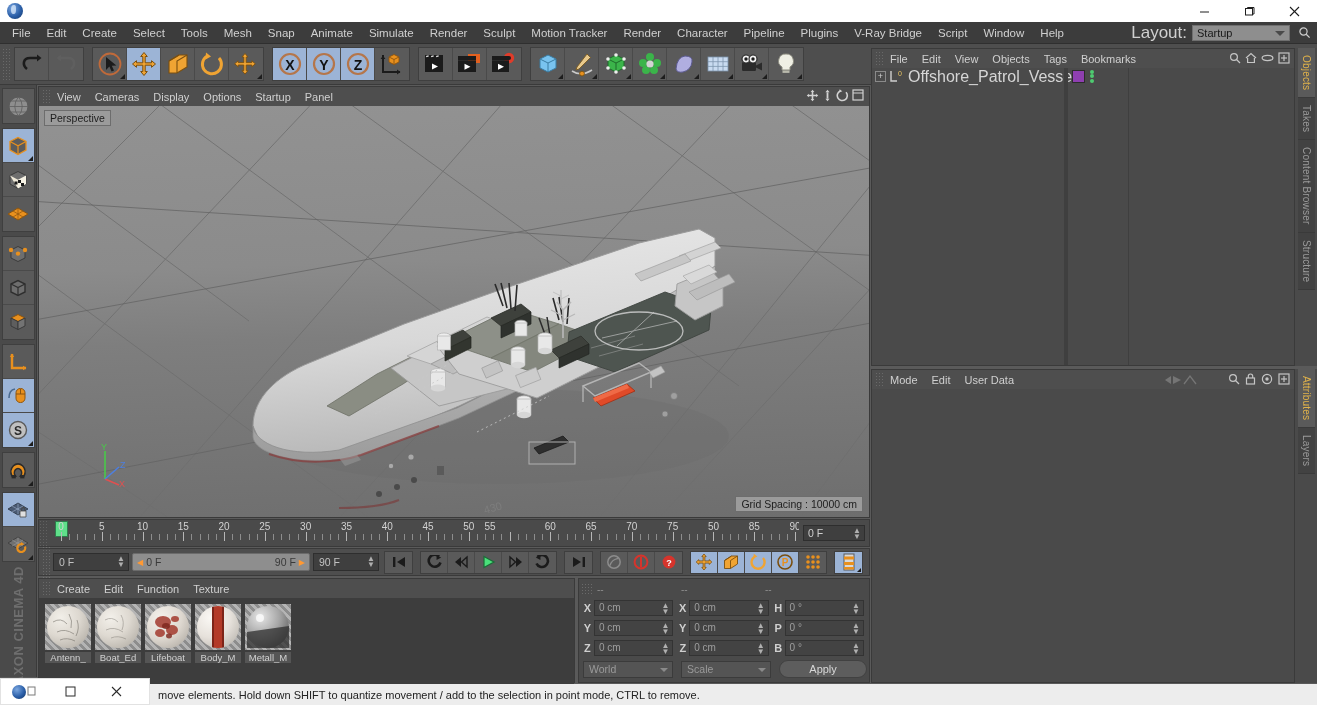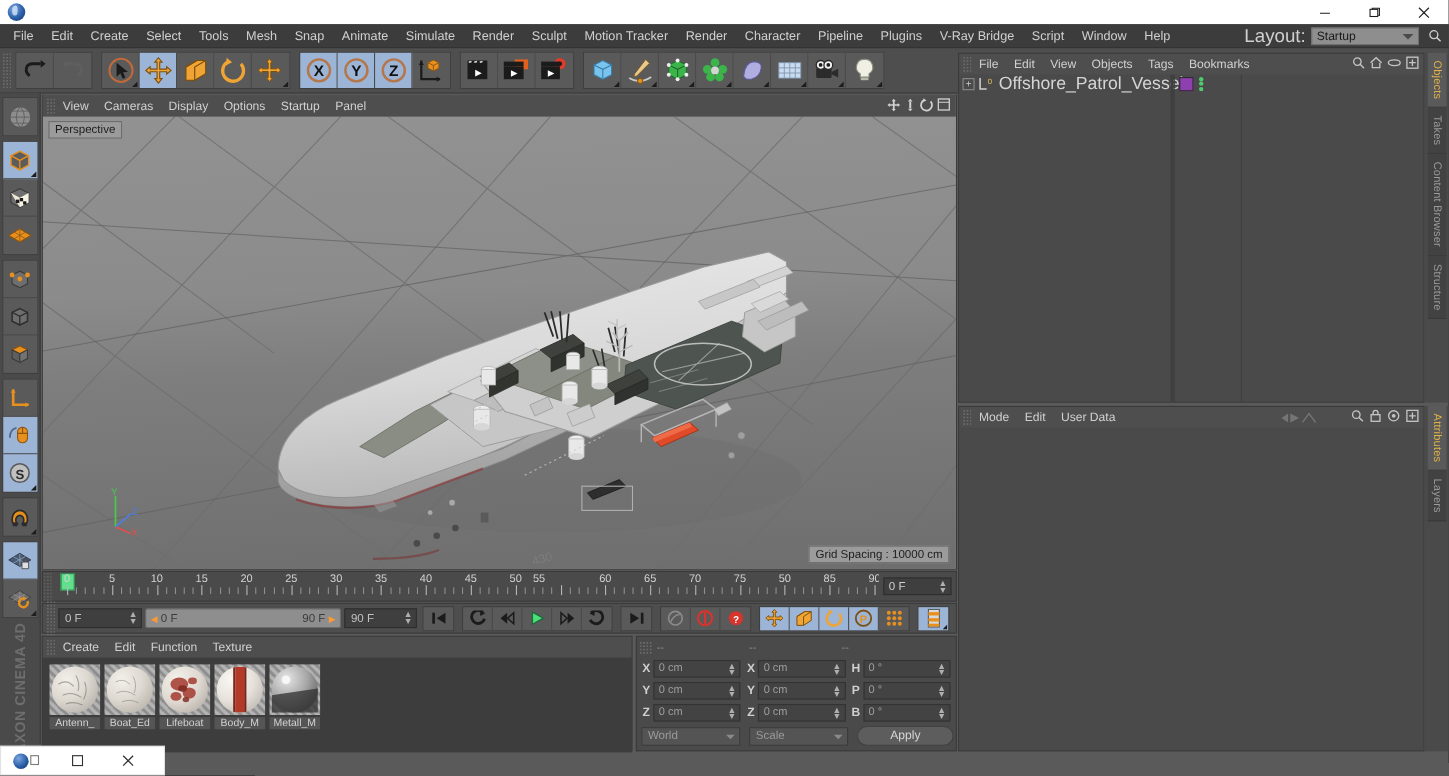--- a/index.html
+++ b/index.html
@@ -1375,20 +1375,23 @@
     <div class="vtab active">Objects</div>
     <div class="vtab">Takes</div>
     <div class="vtab">Content Browser</div>
     <div class="vtab">Structure</div>
   </div>
   <div class="vtabs bot">
     <div class="vtab active">Attributes</div>
     <div class="vtab">Layers</div>
   </div>
 
+  <div class="statusbar">
+    <span style="margin-left:152px">move elements. Hold down SHIFT to quantize movement / add to the selection in point mode, CTRL to remove.</span>
+  </div>
   <div class="sb-left-grip"></div>
 
   <div class="taskbar-pop">
     <div class="tp-ic">
       <span class="c4d-dot"></span>
       <svg width="10" height="11" viewBox="0 0 10 11" style="margin-left:1px">
           <rect x="1" y="1" width="7" height="8" fill="none" stroke="#7a7a7a" stroke-width="1"></rect>
         </svg>
     </div>
     <div class="tp-ic">

